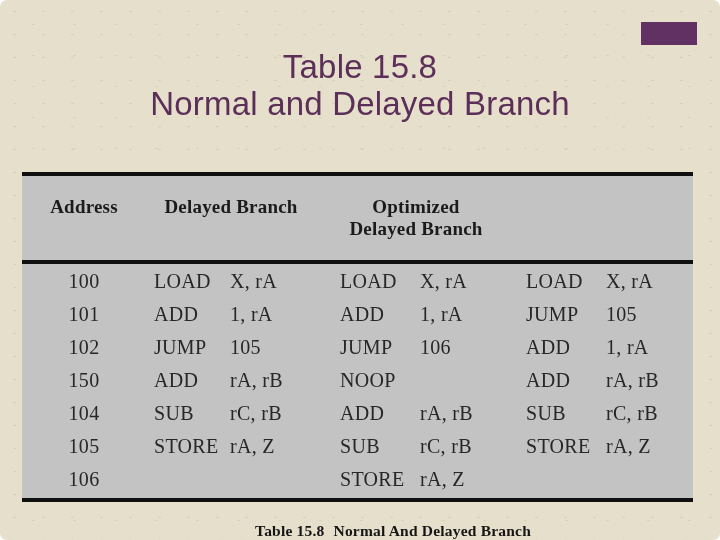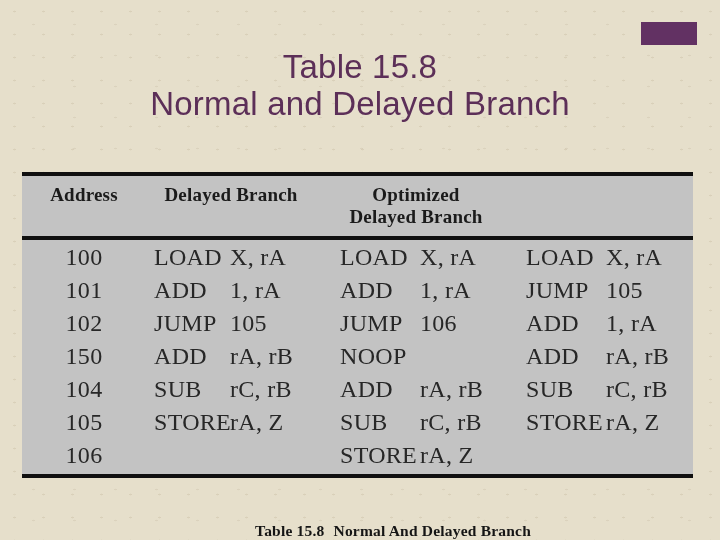--- a/index.html
+++ b/index.html
@@ -6,20 +6,21 @@
   body{width:720px;height:540px;}
   .slide{
     position:relative;width:720px;height:540px;overflow:hidden;
     background-color:#E6DFCB;
     background-image:
       radial-gradient(rgba(150,128,95,0.16) 1px, transparent 1.4px),
       radial-gradient(rgba(120,100,70,0.10) 1px, transparent 1.4px);
     background-size:29px 23px, 41px 31px;
     background-position:0 0, 13px 9px;
     font-family:"Liberation Sans", sans-serif;
+    border-radius:7px;
   }
   .title{
     position:absolute;top:48px;left:0;width:100%;
     text-align:center;color:#5C2F58;
     font-size:33px;line-height:37px;font-weight:400;
     letter-spacing:0.2px;
   }
   .accent-rect{
     position:absolute;left:641px;top:22px;width:56px;height:23px;
     background:#623163;
@@ -28,32 +29,32 @@
     position:absolute;left:22px;top:172px;width:671px;
     background:#C3C3C3;
     border-top:4px solid #101010;
     border-bottom:4px solid #101010;
     font-family:"Liberation Serif", serif;color:#222;
   }
   .thead{
     display:grid;
     grid-template-columns:124px 170px 200px 1fr;
     border-bottom:4px solid #101010;
-    padding:8px 0;
+    padding:20px 0;
     font-weight:bold;font-size:19px;line-height:22px;
     text-align:center;color:#1b1b1b;
     letter-spacing:0.2px;
   }
   .th{align-self:start;}
   .tbody{padding:1px 0 2px;}
   .row{
     display:grid;
     grid-template-columns:124px 76px 110px 80px 106px 80px 1fr;
     height:33px;align-items:center;
-    font-size:24px;letter-spacing:0.3px;color:#272727;
+    font-size:20px;letter-spacing:0.3px;color:#272727;
   }
   .c-addr{text-align:center;}
   .c{text-align:left;white-space:nowrap;margin-left:8px;}
   .caption{
     position:absolute;top:522px;left:66px;width:654px;
     text-align:center;
     font-family:"Liberation Serif", serif;font-weight:bold;
     font-size:15.5px;color:#151515;letter-spacing:0.2px;
   }
   .caption .gap{display:inline-block;width:9px;}

